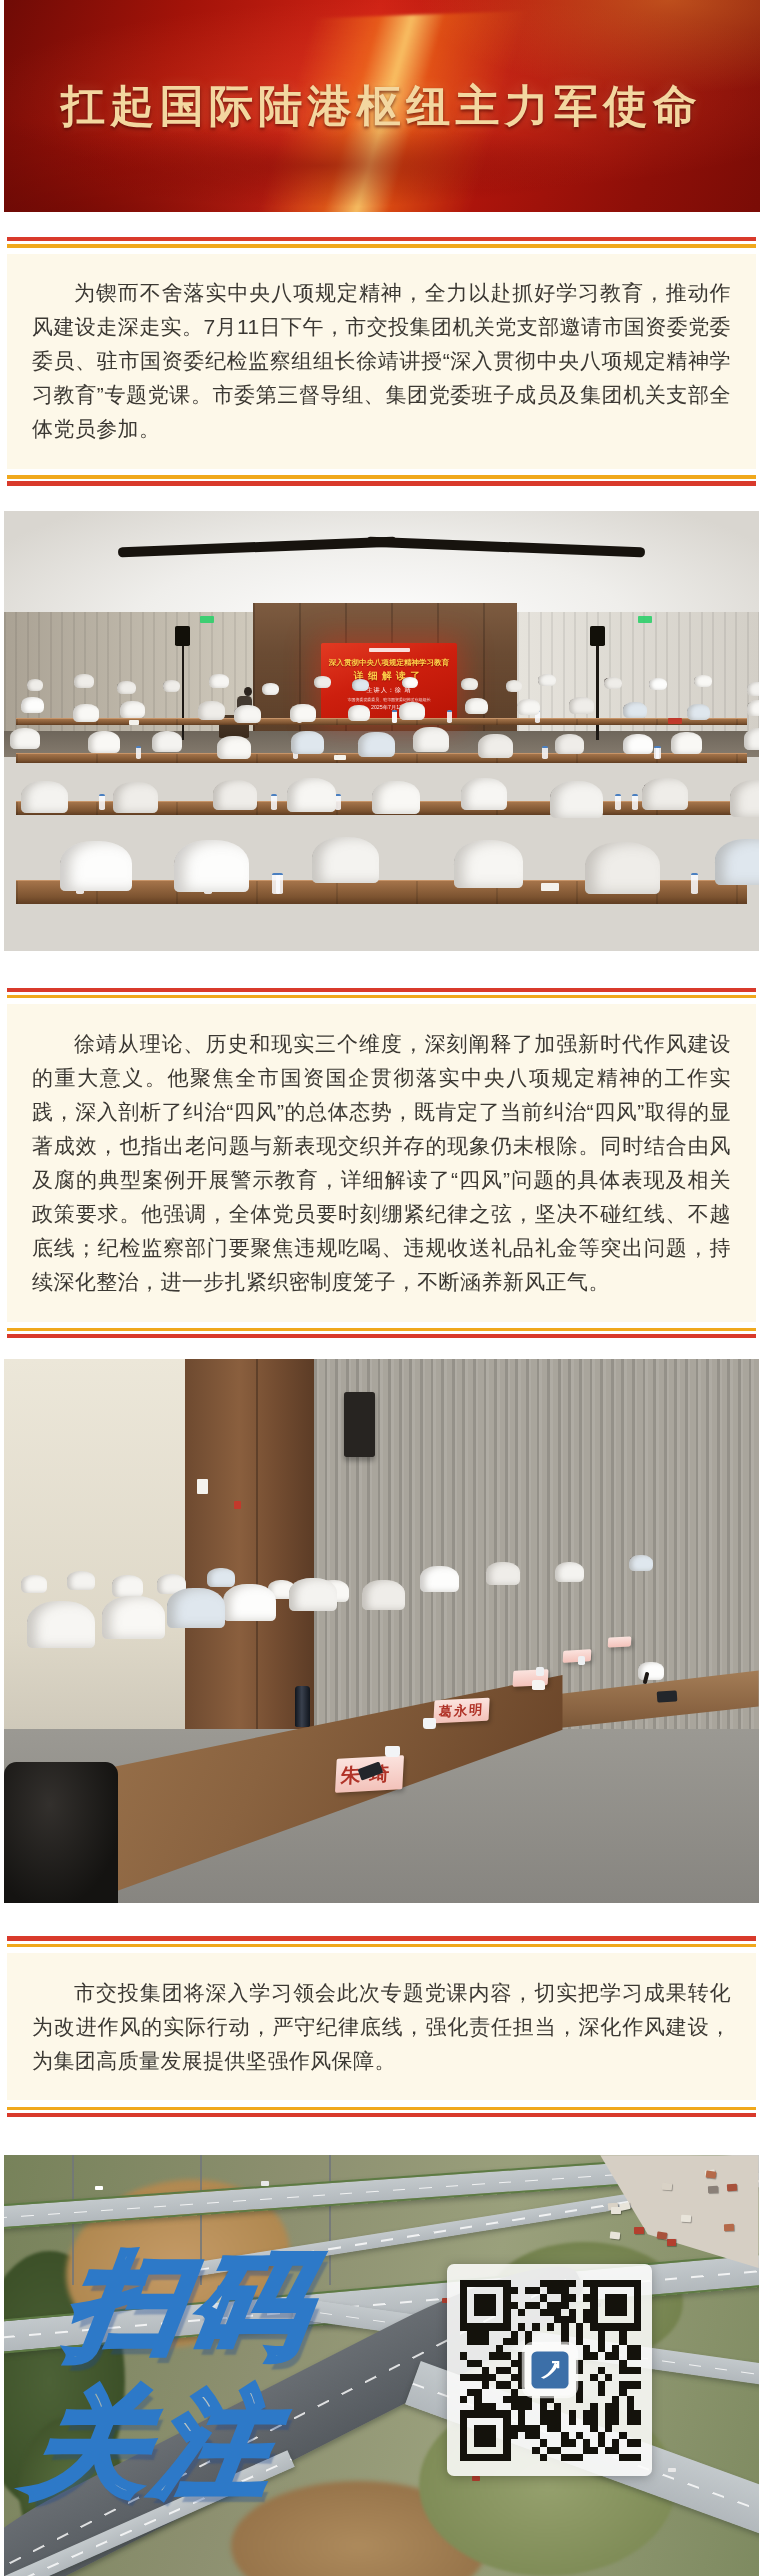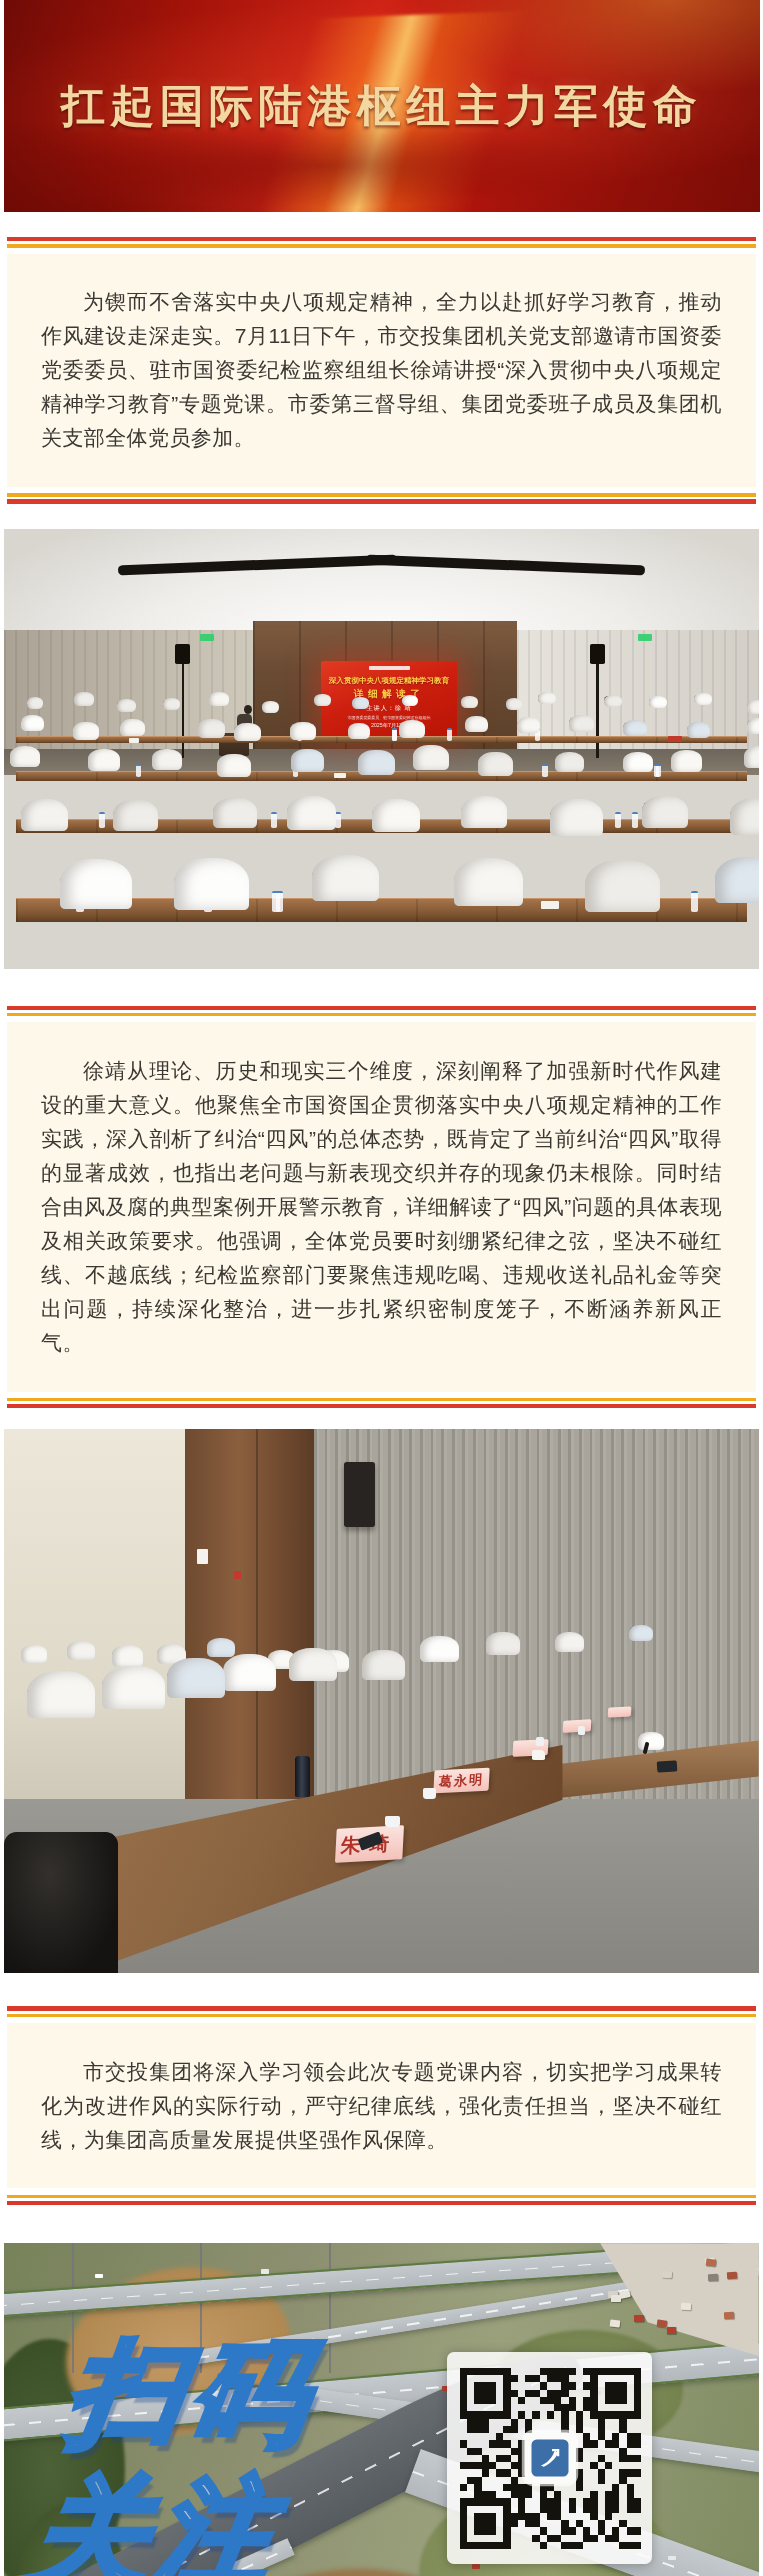--- a/index.html
+++ b/index.html
@@ -26,21 +26,21 @@
 
   
   .sep{margin:0 7px}
   .sep .red{height:4.4px;background:var(--divider-red,#d93a2b)}
   .sep .gold{height:3.5px;background:var(--divider-gold,#f0a81c)}
   .sep .gap{height:2.7px}
   .mt28{margin-top:25px}.mt42{margin-top:37px}.mt37{margin-top:33px}.mt7{margin-top:6.2px}
 
   
   .panel{margin:6.2px 7px 0;background:var(--panel-bg,#fdf8e9);padding:18.6px 21px}
-  .panel p{margin:13px;font-size:21px;line-height:34px;color:#3b3833;text-align:justify;text-indent:2em;letter-spacing:0.4px}
+  .panel p{margin:4px;font-size:21px;line-height:34px;color:#3b3833;text-align:justify;text-indent:2em;letter-spacing:0.4px}
 
   
   .photo{position:relative;margin:25px 4.4px 0;overflow:hidden;background:#d8d5cf}
   .photo *{position:absolute}
 
   
   .photo1{height:440px}
   .p1-ceil{left:0;top:0;width:100%;height:23%;
     background:radial-gradient(ellipse 60% 160% at 50% 120%, #ffffff 0%, #efeeeb 55%, #d9d6d0 100%)}
   .p1-slot{height:9.7px;background:#17130e;border-radius:4.4px;top:7%}
@@ -569,21 +569,21 @@
     <div class="phone" style="left:47%;top:74.5%;width:23px;height:12.4px;transform:rotate(-20deg)"></div>
     <div class="p2-chair"></div>
   </figure>
 
   <div class="sep mt37">
     <div class="red"></div>
     <div class="gap"></div>
     <div class="gold"></div>
   </div>
   <section class="panel">
-    <p>市交投集团将深入学习领会此次专题党课内容，切实把学习成果转化为改进作风的实际行动，严守纪律底线，强化责任担当，坚决不碰红线，为集团高质量发展提供坚强作风保障。</p>
+    <p>市交投集团将深入学习领会此次专题党课内容，切实把学习成果转化为改进作风的实际行动，严守纪律底线，强化责任担当，深化作风建设，为集团高质量发展提供坚强作风保障。</p>
   </section>
   <div class="sep mt7">
     <div class="gold"></div>
     <div class="gap"></div>
     <div class="red"></div>
   </div>
 
   <figure class="photo photo3">
     <div id="terrain" style="position:absolute;inset:0">
         <div class="blob" style="left: -4%; top: 22%; width: 20%; height: 60%; background: radial-gradient(rgb(76, 97, 54), rgb(60, 80, 40) 70%); filter: blur(1.8px); position: absolute;"></div>

